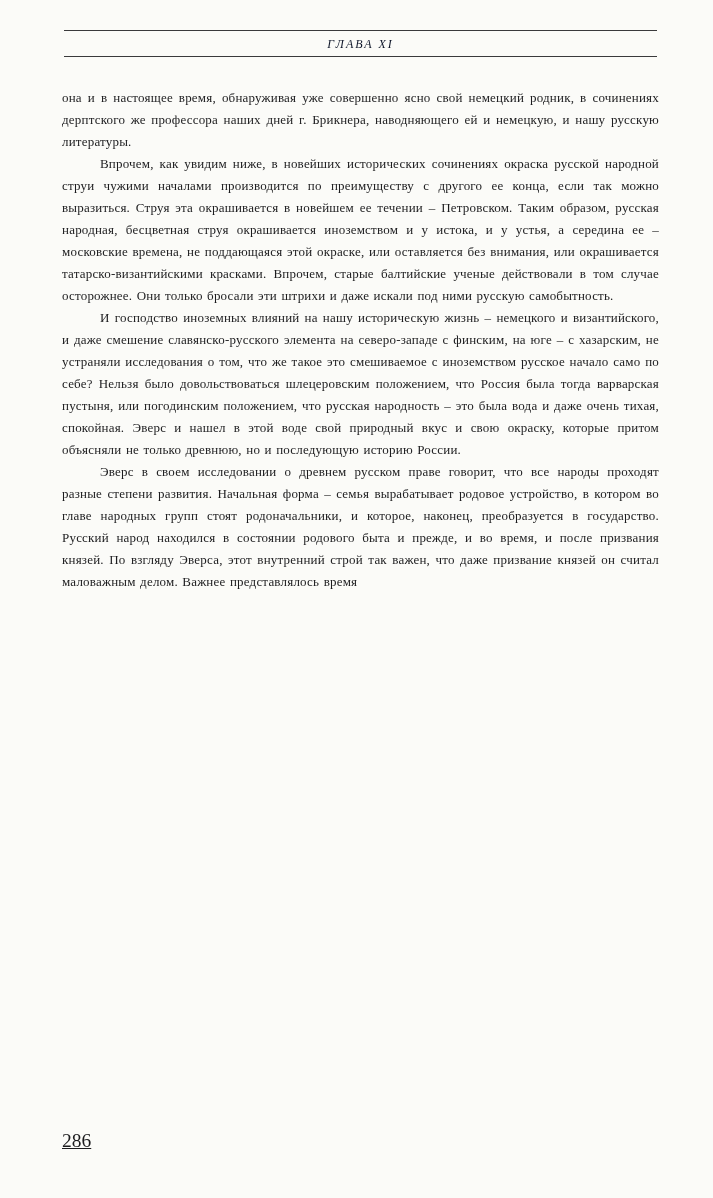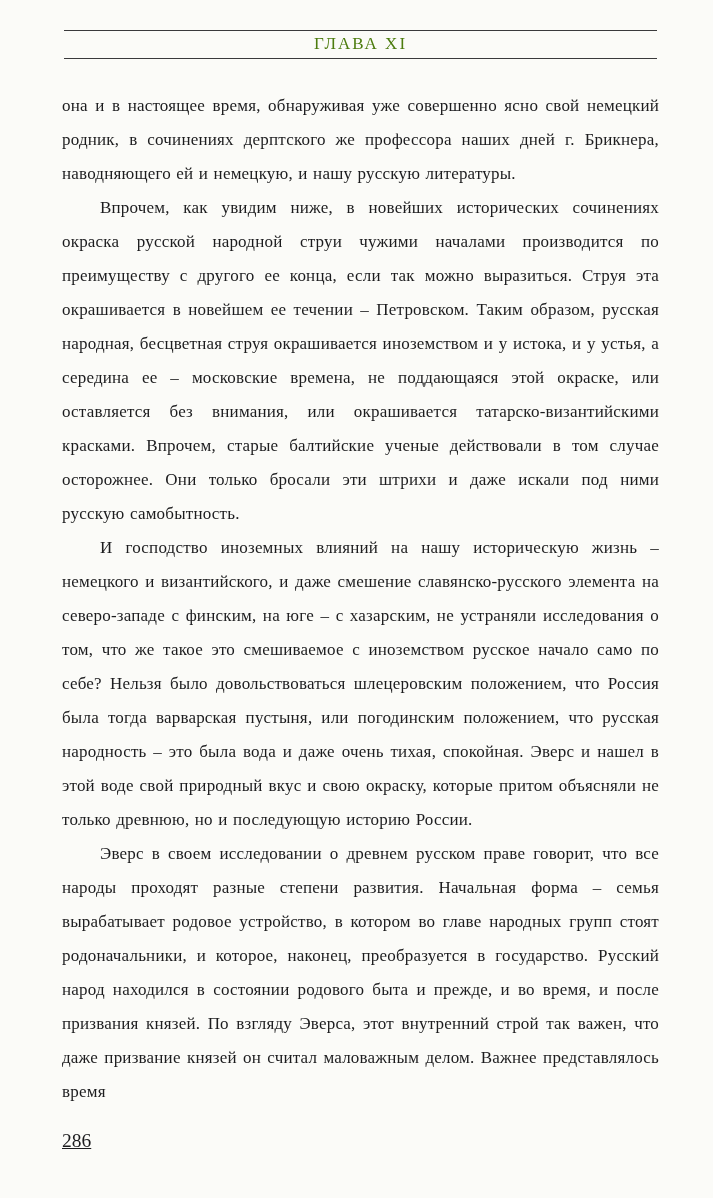--- a/index.html
+++ b/index.html
@@ -24,28 +24,29 @@
     overflow:hidden;
   }
   .running-head{
     border-top:1px solid var(--rule);
     border-bottom:1px solid var(--rule);
     text-align:center;
     padding:3px 0 4px 0;
     margin:0 2px 30px 2px;
   }
   .chapter-title{
-    font-size:17px;
+    font-style:italic;
+    font-size:12px;
     letter-spacing:2px;
-    color:#4d7c0f;
+    color:#0f172a;
   }
   .text-block{
     text-align:justify;
-    font-size:17px;
-    line-height:34px;
+    font-size:13px;
+    line-height:22px;
     letter-spacing:0.2px;
     word-spacing:1px;
     hyphens:auto;
     -webkit-hyphens:auto;
   }
   .text-block p{
     margin:0;
   }
   .text-block p.indent{
     text-indent:38px;

